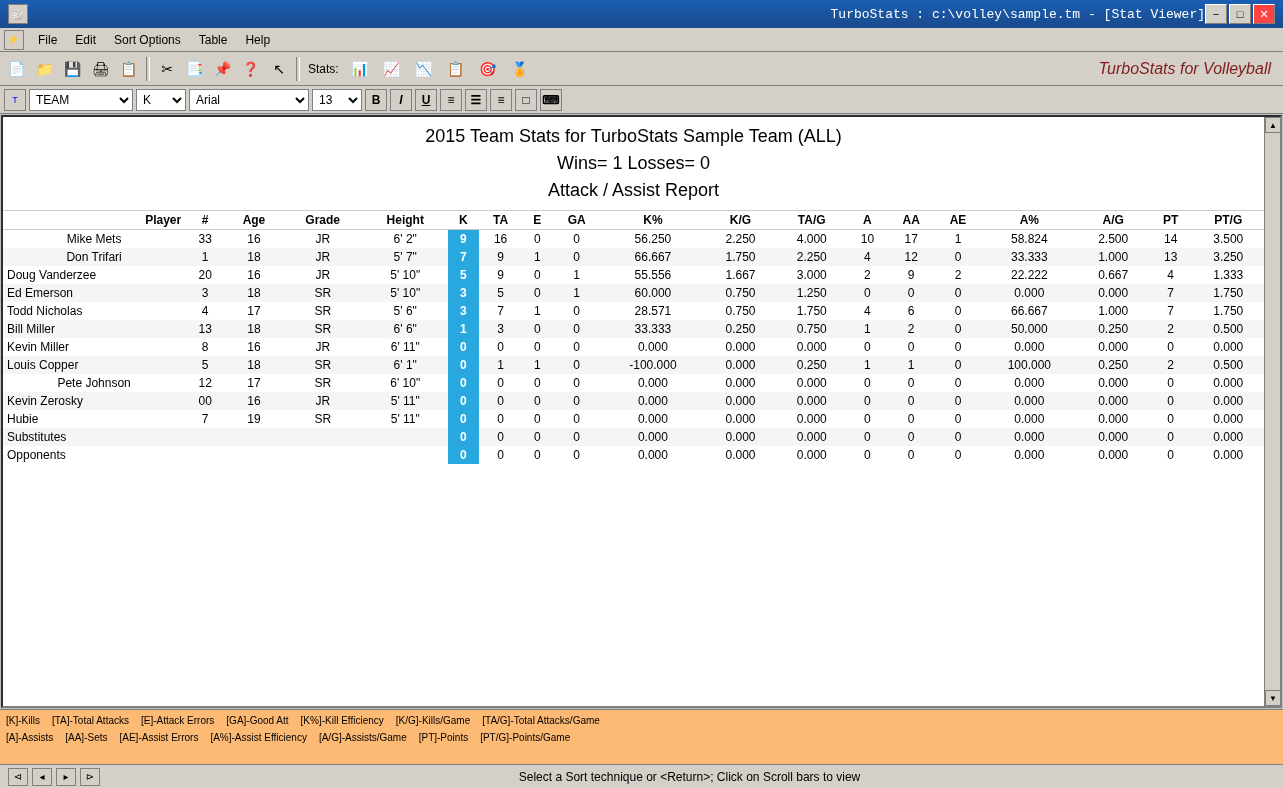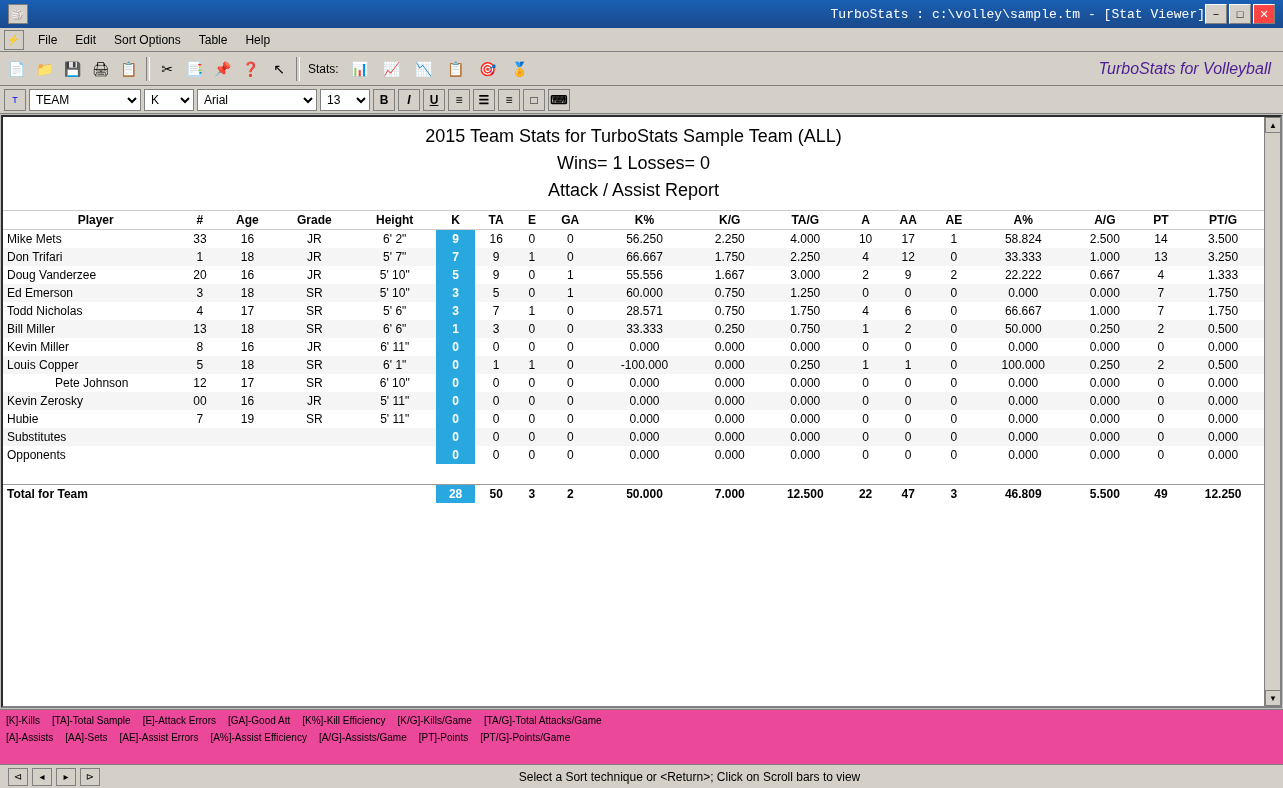--- a/index.html
+++ b/index.html
@@ -54,41 +54,41 @@
     }
     .tb-btn {
       width: 26px; height: 26px;
       background: #d4d0c8;
       border: 1px solid transparent;
       display: flex; align-items: center; justify-content: center;
       cursor: pointer; font-size: 14px;
     }
     .tb-sep { width: 4px; height: 24px; border-left: 1px solid #808080; border-right: 1px solid #ffffff; margin: 0 2px; }
     .stats-label { font-size: 12px; margin: 2px 4px; }
-    .tb-brand { margin-left: auto; font-size: 16px; color: #4c1d95; font-style: italic; padding-right: 8px; }
+    .tb-brand { margin-left: auto; font-size: 16px; color: #7f1d1d; font-style: italic; padding-right: 8px; }
 
     
     .format-bar {
       background: #d4d0c8;
       border-bottom: 1px solid #808080;
       height: 28px;
       display: flex;
       align-items: center;
       padding: 2px 4px;
       gap: 3px;
     }
     .fmt-icon { width: 22px; height: 22px; background: #d4d0c8; border: 1px solid #808080; display: flex; align-items: center; justify-content: center; }
     .fmt-select {
       height: 22px;
       background: white;
       border: 1px solid #808080;
       font-size: 12px;
       padding: 0 2px;
     }
-    .fmt-select-team { width: 112px; }
+    .fmt-select-team { width: 104px; }
     .fmt-select-k { width: 50px; }
     .fmt-select-font { width: 120px; }
     .fmt-select-size { width: 50px; }
     .fmt-btn {
       width: 22px; height: 22px;
       background: #d4d0c8;
       border: 1px solid #808080;
       display: flex; align-items: center; justify-content: center;
       cursor: pointer; font-size: 12px; font-weight: bold;
     }
@@ -112,21 +112,21 @@
     }
     .stats-table th {
       background: white;
       text-align: center;
       padding: 2px 4px;
       font-weight: bold;
       border-bottom: 1px solid #ccc;
       white-space: nowrap;
       font-size: 12px;
     }
-    .stats-table th:first-child { text-align: center; padding-left: 12px; }
+    .stats-table th:first-child { text-align: right; padding-left: 12px; }
     .stats-table td {
       padding: 2px 4px;
       text-align: center;
       font-size: 12px;
       white-space: nowrap;
     }
     .stats-table td:first-child { text-align: left; }
     .stats-table tr:nth-child(even) { background: #f5f5f5; }
     .stats-table tr.total-row td { font-weight: bold; border-top: 1px solid #999; }
 
@@ -149,21 +149,21 @@
       width: 16px; height: 16px;
       background: #d4d0c8;
       border: 1px solid #808080;
       display: flex; align-items: center; justify-content: center;
       font-size: 8px; cursor: pointer;
     }
     .scroll-track { flex: 1; background: #d4d0c8; }
 
     
     .legend-bar {
-      background: #ec4899;
+      background: #fdba74;
       border-top: 1px solid #808080;
       min-height: 55px;
       padding: 3px 6px;
       font-size: 10px;
       line-height: 1.5;
       display: flex;
       flex-wrap: wrap;
       align-content: flex-start;
       gap: 2px 8px;
     }
@@ -300,42 +300,42 @@
             <th>AA</th>
             <th>AE</th>
             <th>A%</th>
             <th>A/G</th>
             <th>PT</th>
             <th>PT/G</th>
           </tr>
         </thead>
         <tbody id="player-tbody">
         <tr>
-              <td style="text-align: left;">Mike Mets</td>
+              <td style="text-align: center;">Mike Mets</td>
               <td>33</td>
               <td>16</td>
               <td>JR</td>
               <td>6' 2"</td>
               <td class="k-cell">9</td>
               <td>16</td>
               <td>0</td>
               <td>0</td>
               <td>56.250</td>
               <td>2.250</td>
               <td>4.000</td>
               <td>10</td>
               <td>17</td>
               <td>1</td>
               <td>58.824</td>
               <td>2.500</td>
               <td>14</td>
               <td>3.500</td>
             </tr>
             <tr>
-              <td style="text-align: left; margin-left: 40px;">Don Trifari</td>
+              <td style="text-align: center; margin-left: 40px;">Don Trifari</td>
               <td>1</td>
               <td>18</td>
               <td>JR</td>
               <td>5' 7"</td>
               <td class="k-cell">7</td>
               <td>9</td>
               <td>1</td>
               <td>0</td>
               <td>66.667</td>
               <td>1.750</td>
@@ -573,52 +573,35 @@
               <td>0.000</td>
               <td>0</td>
               <td>0</td>
               <td>0</td>
               <td>0.000</td>
               <td>0.000</td>
               <td>0</td>
               <td>0.000</td>
             </tr>
             <tr style="height: 20px;"></tr>
-            <tr class="total-row">
-              <td colspan="5" style="text-align: left;">Total for Team</td>
-              <td class="k-cell">28</td>
-              <td>50</td>
-              <td>3</td>
-              <td>2</td>
-              <td>50.000</td>
-              <td>7.000</td>
-              <td>12.500</td>
-              <td>22</td>
-              <td>47</td>
-              <td>3</td>
-              <td>46.809</td>
-              <td>5.500</td>
-              <td>49</td>
-              <td>12.250</td>
-            </tr>
           </tbody>
       </table>
     </div>
 
     <div class="scroll-bar">
       <div class="scroll-btn">▲</div>
       <div class="scroll-track"></div>
       <div class="scroll-btn">▼</div>
     </div>
   </div>
 
   <div class="legend-bar" id="legend-container">
   <div style="display: flex; gap: 12px; flex-wrap: nowrap; width: 100%;">
         <span class="legend-item">[K]-Kills</span>
-        <span class="legend-item">[TA]-Total Sample</span>
+        <span class="legend-item">[TA]-Total Attacks</span>
         <span class="legend-item">[E]-Attack Errors</span>
         <span class="legend-item">[GA]-Good Att</span>
         <span class="legend-item">[K%]-Kill Efficiency</span>
         <span class="legend-item">[K/G]-Kills/Game</span>
         <span class="legend-item">[TA/G]-Total Attacks/Game</span>
       </div>
       <div style="display: flex; gap: 12px; flex-wrap: nowrap; width: 100%;">
         <span class="legend-item">[A]-Assists</span>
         <span class="legend-item">[AA]-Sets</span>
         <span class="legend-item">[AE]-Assist Errors</span>

